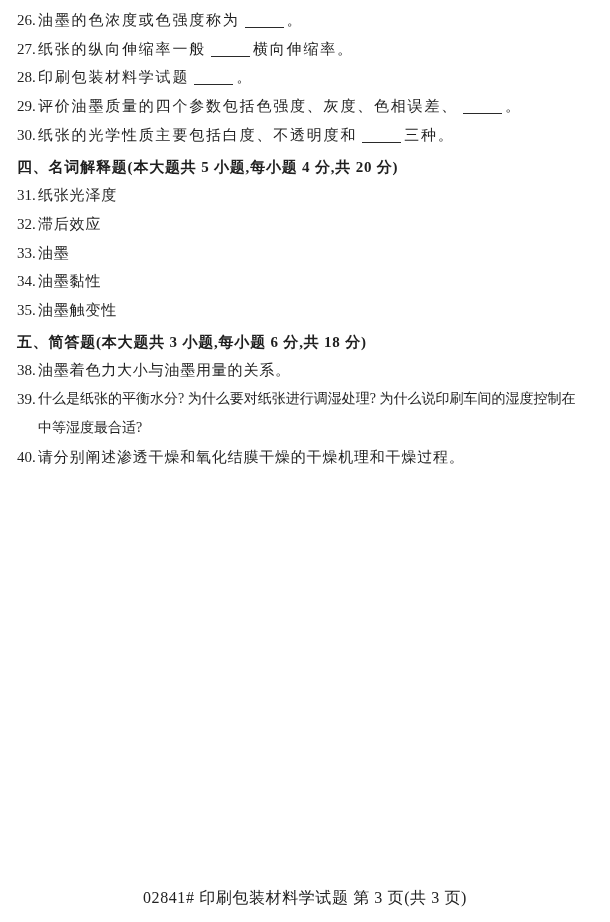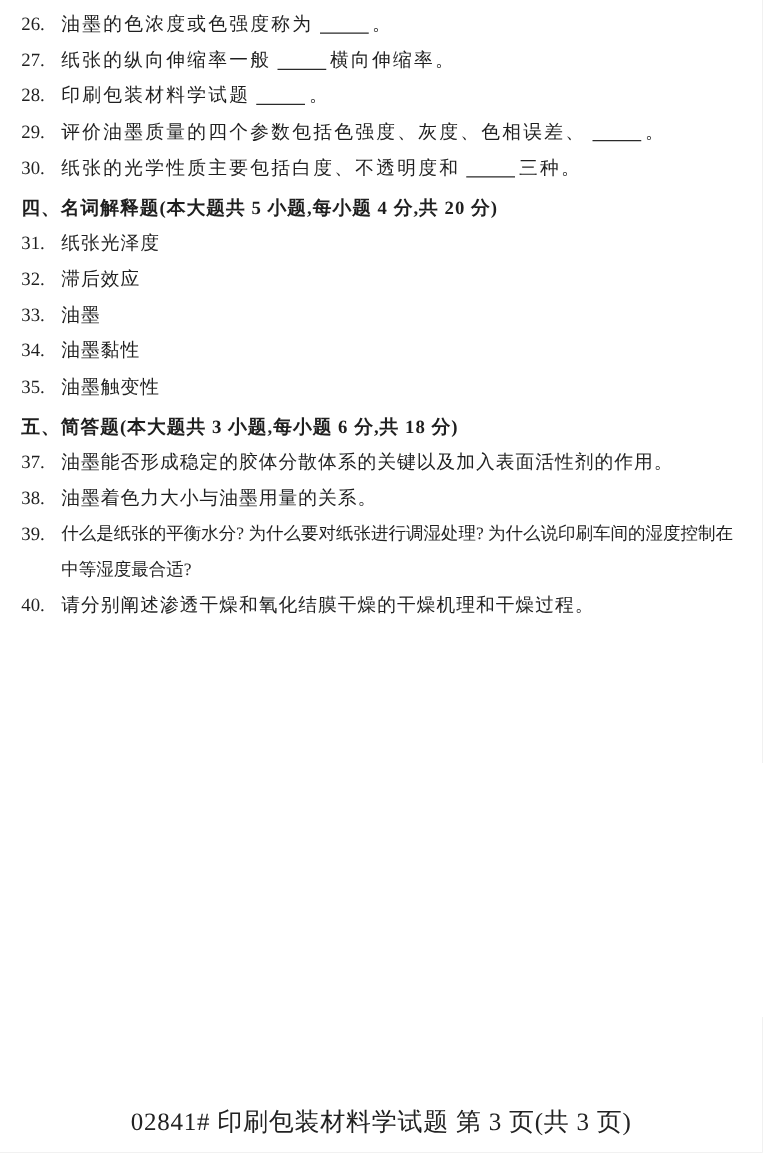--- a/index.html
+++ b/index.html
@@ -8,21 +8,21 @@
     width:610px;height:922px;
     background:#ffffff;
     color:#1f1f1f;
     font-family:"Liberation Serif","DejaVu Serif",serif;
     overflow:hidden;
     box-sizing:border-box;
   }
   .content{
     padding:6px 16px 0 17px;
   }
-  .row{line-height:28.7px;font-size:15px;gap:11px;}
+  .row{line-height:28.7px;font-size:15px;}
   .q-row{display:flex;align-items:flex-start;}
   .q-num{
     width:21px;flex-shrink:0;
     letter-spacing:0;
   }
   .q-body{
     flex:1;
     letter-spacing:0.8px;
   }
   .fill .q-body{letter-spacing:1.8px;}
@@ -41,21 +41,21 @@
   .sec-heading.extra{margin-top:4px;}
   .q39 .q-body{
     max-width:540px;
     font-size:14px;
     letter-spacing:0;
   }
   .footer{
     position:absolute;
     left:0;top:887px;width:610px;
     text-align:center;
-    font-size:20px;
+    font-size:16px;
     letter-spacing:0.6px;
     line-height:22px;
     color:#222;
   }
 </style>
 </head>
 <body>
 
 <div class="page">
   <div class="content">
@@ -98,24 +98,20 @@
       <span class="q-num">34.</span>
       <span class="q-body">油墨黏性</span>
     </div>
     <div class="row q-row">
       <span class="q-num">35.</span>
       <span class="q-body">油墨触变性</span>
     </div>
 
     <div class="row sec-heading">五、简答题(本大题共 3 小题,每小题 6 分,共 18 分)</div>
     <div class="row q-row">
-      <span class="q-num">37.</span>
-      <span class="q-body">油墨能否形成稳定的胶体分散体系的关键以及加入表面活性剂的作用。</span>
-    </div>
-    <div class="row q-row">
       <span class="q-num">38.</span>
       <span class="q-body">油墨着色力大小与油墨用量的关系。</span>
     </div>
 
     <div class="row q-row q39">
       <span class="q-num">39.</span>
       <span class="q-body">什么是纸张的平衡水分? 为什么要对纸张进行调湿处理? 为什么说印刷车间的湿度控制在中等湿度最合适?</span>
     </div>
     <div class="row q-row">
       <span class="q-num">40.</span>

